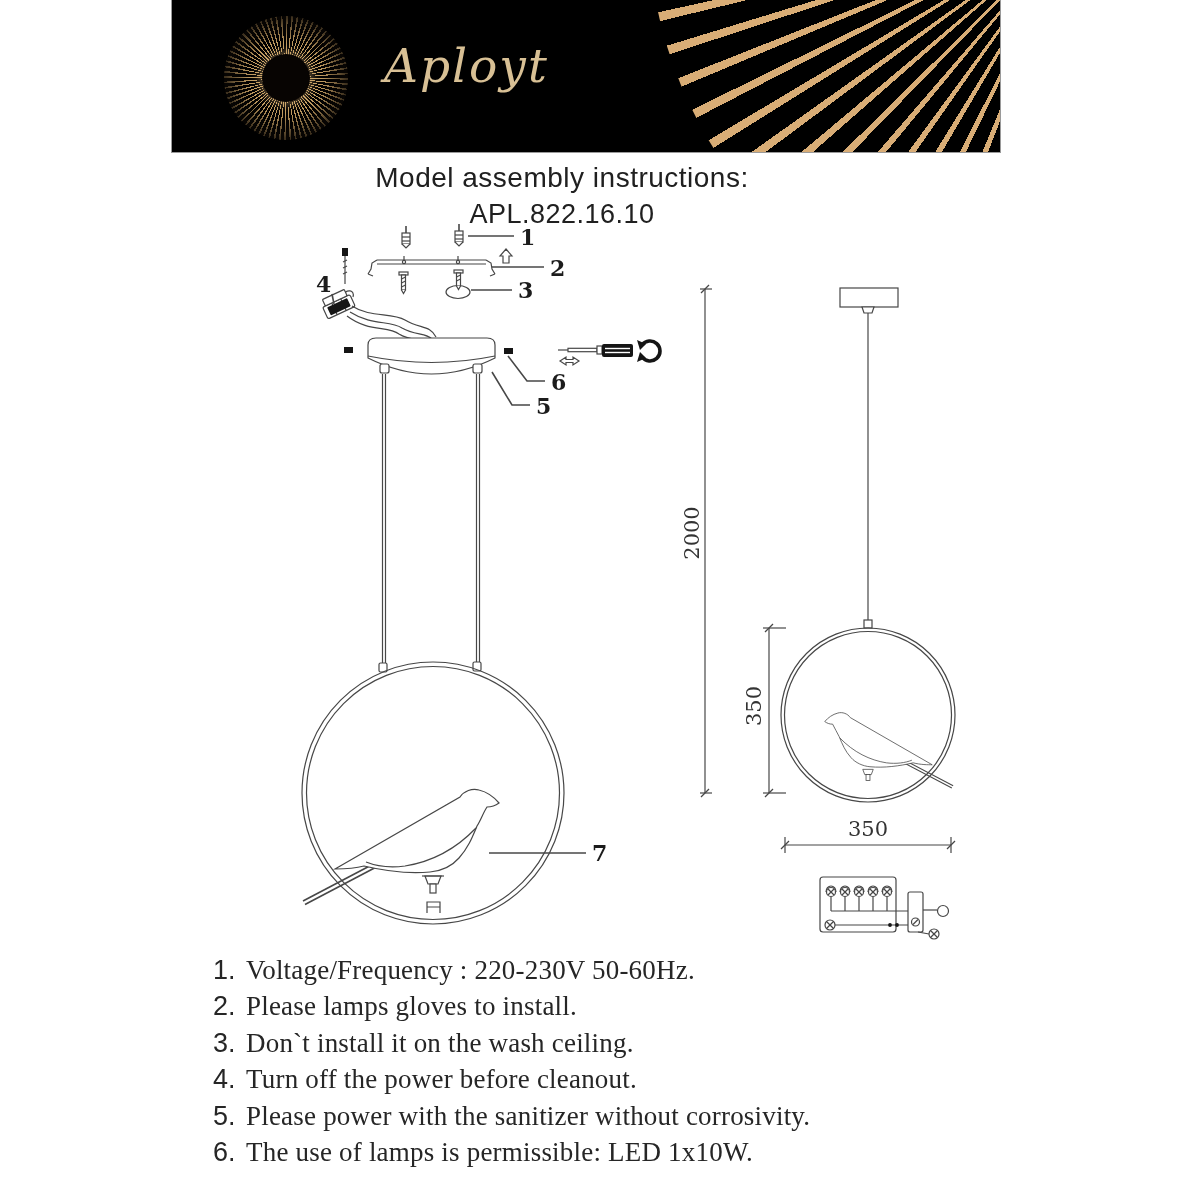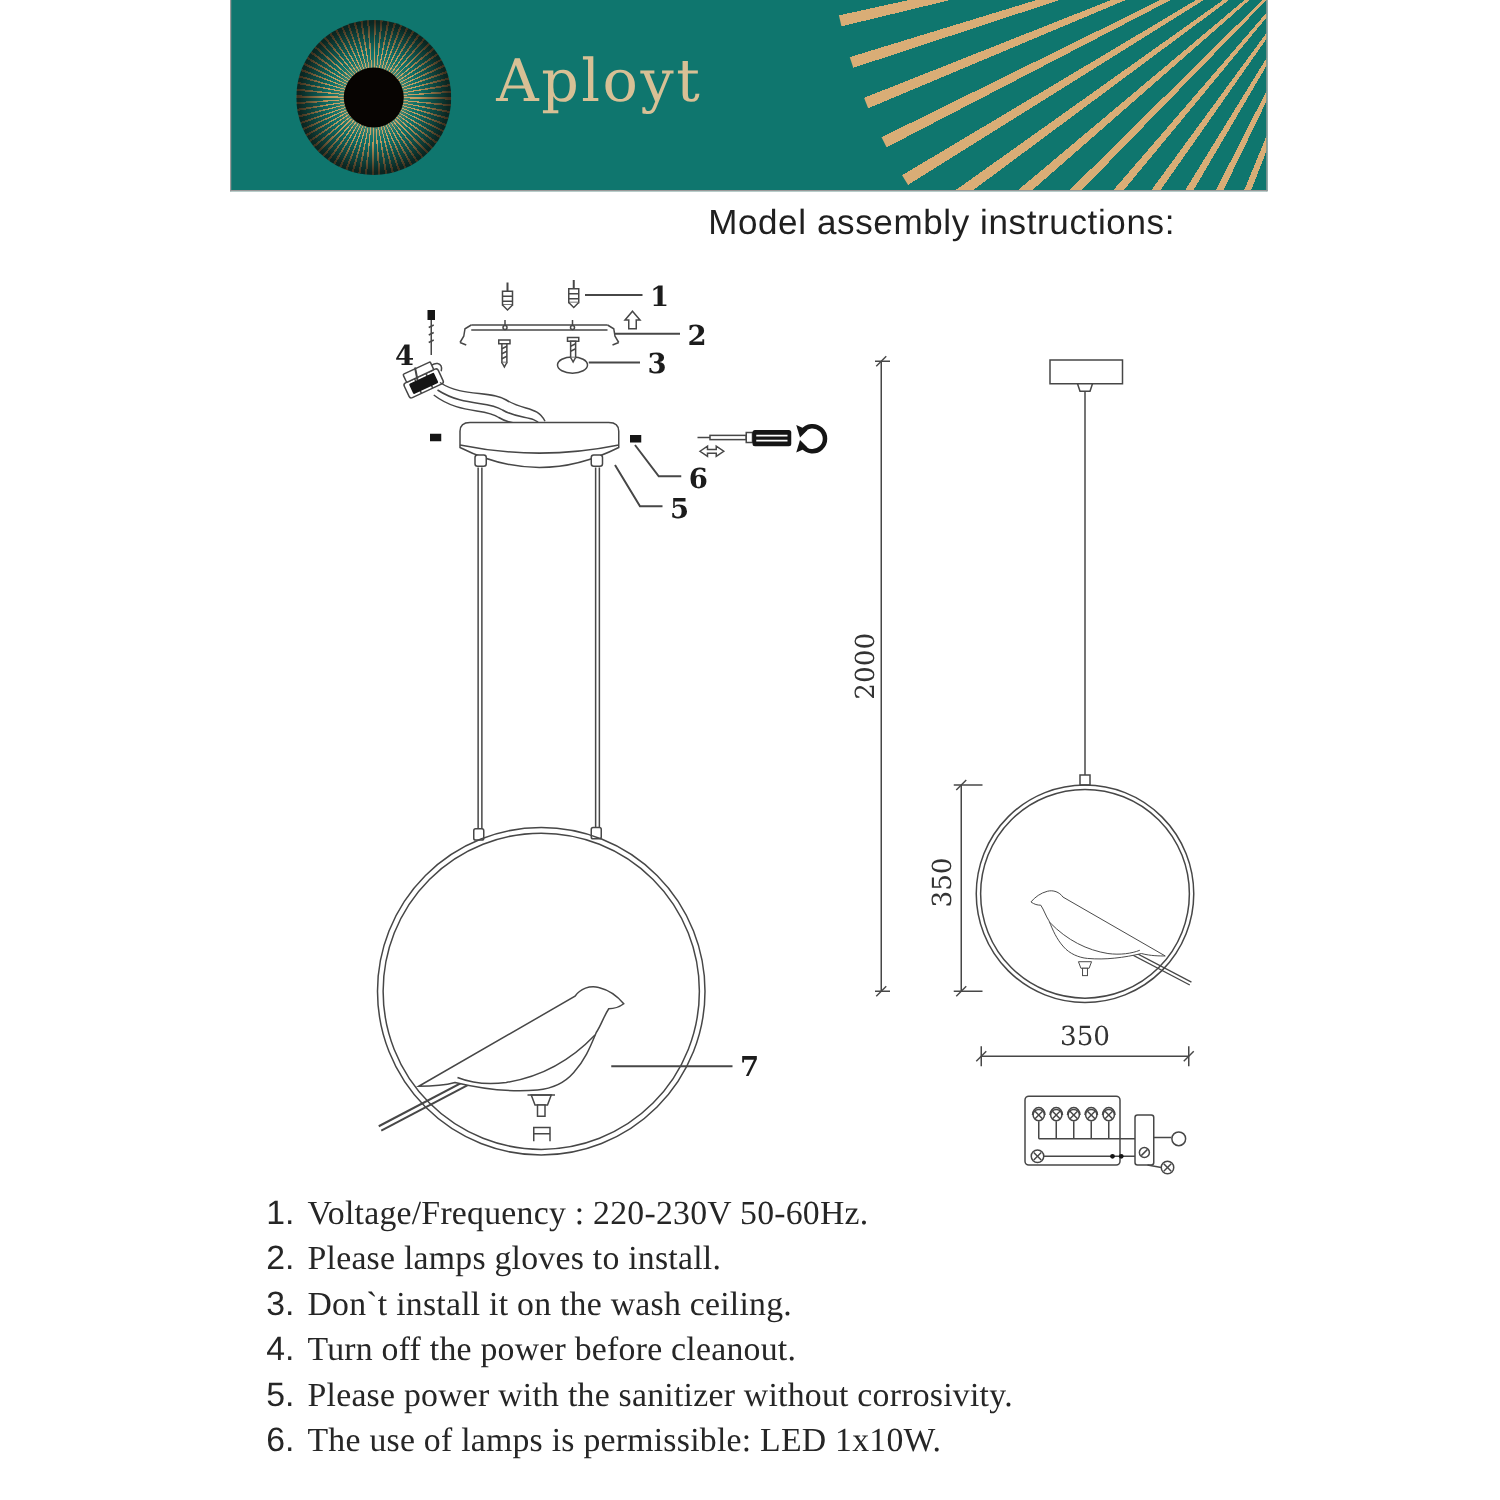--- a/index.html
+++ b/index.html
@@ -1,34 +1,34 @@
 <!DOCTYPE html>
 <html><head>
 <meta charset="utf-8">
 <style>
   html,body{margin:0;padding:0;background:#ffffff;}
   .page{position:relative;width:1200px;height:1200px;background:#ffffff;overflow:hidden;
         font-family:"Liberation Sans",sans-serif;}
 
   
-  .banner{position:absolute;left:184px;top:0;width:828px;height:152px;background:#0f766e;
-          overflow:hidden;border:1px solid #9a9a9a;border-top:none;}
+  .banner{position:absolute;left:171px;top:0;width:828px;height:152px;background:#000000;
+          overflow:hidden;border:1px solid #9a9a9a;border-top:none;font-style:italic;}
   .logo-burst{position:absolute;left:52px;top:16px;width:124px;height:124px;border-radius:50%;
       background:
         radial-gradient(circle, rgba(10,7,4,0) 0 26px, rgba(10,7,4,0.05) 36px, rgba(10,7,4,0.72) 60px),
         repeating-conic-gradient(#c9a265 0deg 1.6deg, rgba(0,0,0,0) 1.6deg 5deg);}
   .logo-center{position:absolute;left:90px;top:54px;width:48px;height:48px;border-radius:50%;
       background:#070402;box-shadow:0 0 9px 3px rgba(216,178,121,0.45);}
   .brand{position:absolute;left:212px;top:38px;font-family:"DejaVu Serif",serif;
       font-size:47px;font-weight:400;letter-spacing:2px;color:#d8c095;}
   .banner-rays{position:absolute;left:476px;top:-510px;width:860px;height:860px;border-radius:50%;
       background:repeating-conic-gradient(rgba(0,0,0,0) 0deg 3.4deg, #d9ad76 3.4deg 4.6deg);}
 
   
-  .titleblock{position:absolute;left:184px;top:162px;width:756px;text-align:right;color:#202020;}
+  .titleblock{position:absolute;left:184px;top:162px;width:756px;text-align:center;color:#202020;}
   .titleblock .heading{font-size:28px;font-weight:500;letter-spacing:0.5px;}
   .titleblock .model{font-size:27px;font-weight:500;margin-top:5px;letter-spacing:0.5px;}
 
   
   .diagram{position:absolute;left:180px;top:218px;}
   .diagram *{vector-effect:none;}
   .ln{stroke:#474747;stroke-width:1.2;fill:none;}
   .lnw{stroke:#474747;stroke-width:1.2;fill:#ffffff;}
   .thk{stroke:#474747;stroke-width:1.6;fill:none;}
   .blk{fill:#151515;stroke:none;}
@@ -48,20 +48,21 @@
 
   <div class="banner">
     <div class="logo-burst"></div>
     <div class="logo-center"></div>
     <div class="brand">Aployt</div>
     <div class="banner-rays"></div>
   </div>
 
   <div class="titleblock">
     <div class="heading">Model assembly instructions:</div>
+    <div class="model">APL.822.16.10</div>
   </div>
 
   <svg class="diagram" width="840" height="740" viewBox="180 218 840 740">
 
     <g>
       <g>
         <line class="thk" x1="406" y1="226" x2="406" y2="233"></line>
         <rect class="lnw" x="402" y="233" width="8" height="11"></rect>
         <line class="ln" x1="402" y1="237" x2="410" y2="237"></line>
         <line class="ln" x1="402" y1="241" x2="410" y2="241"></line>

